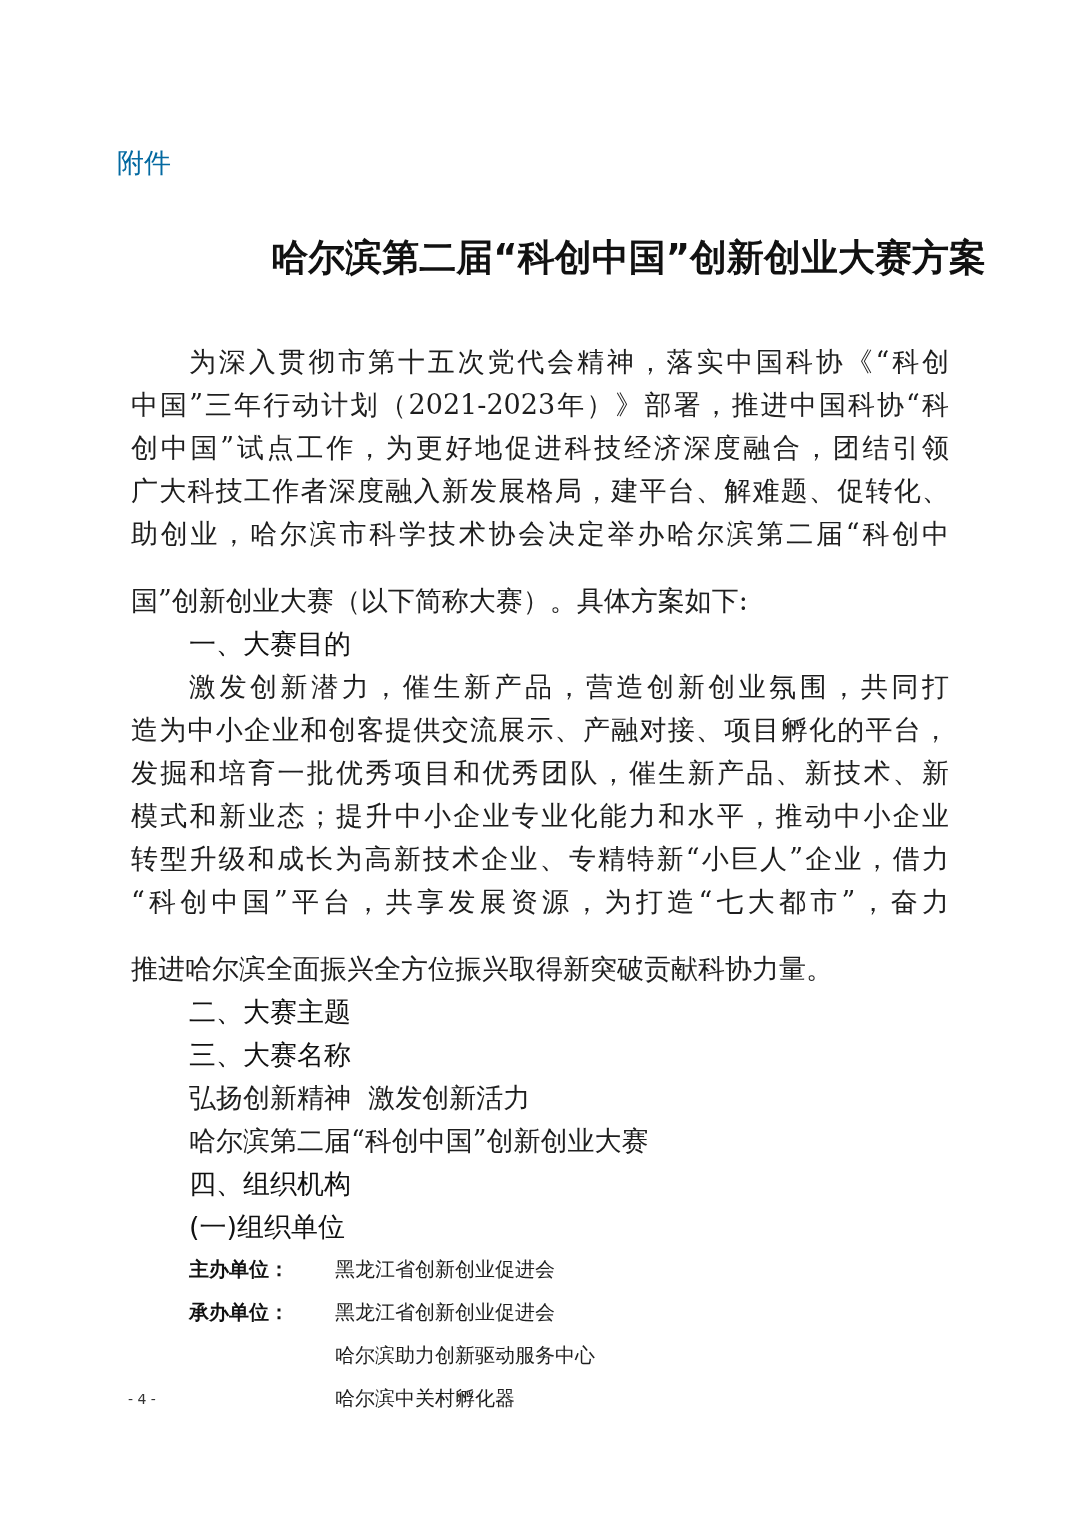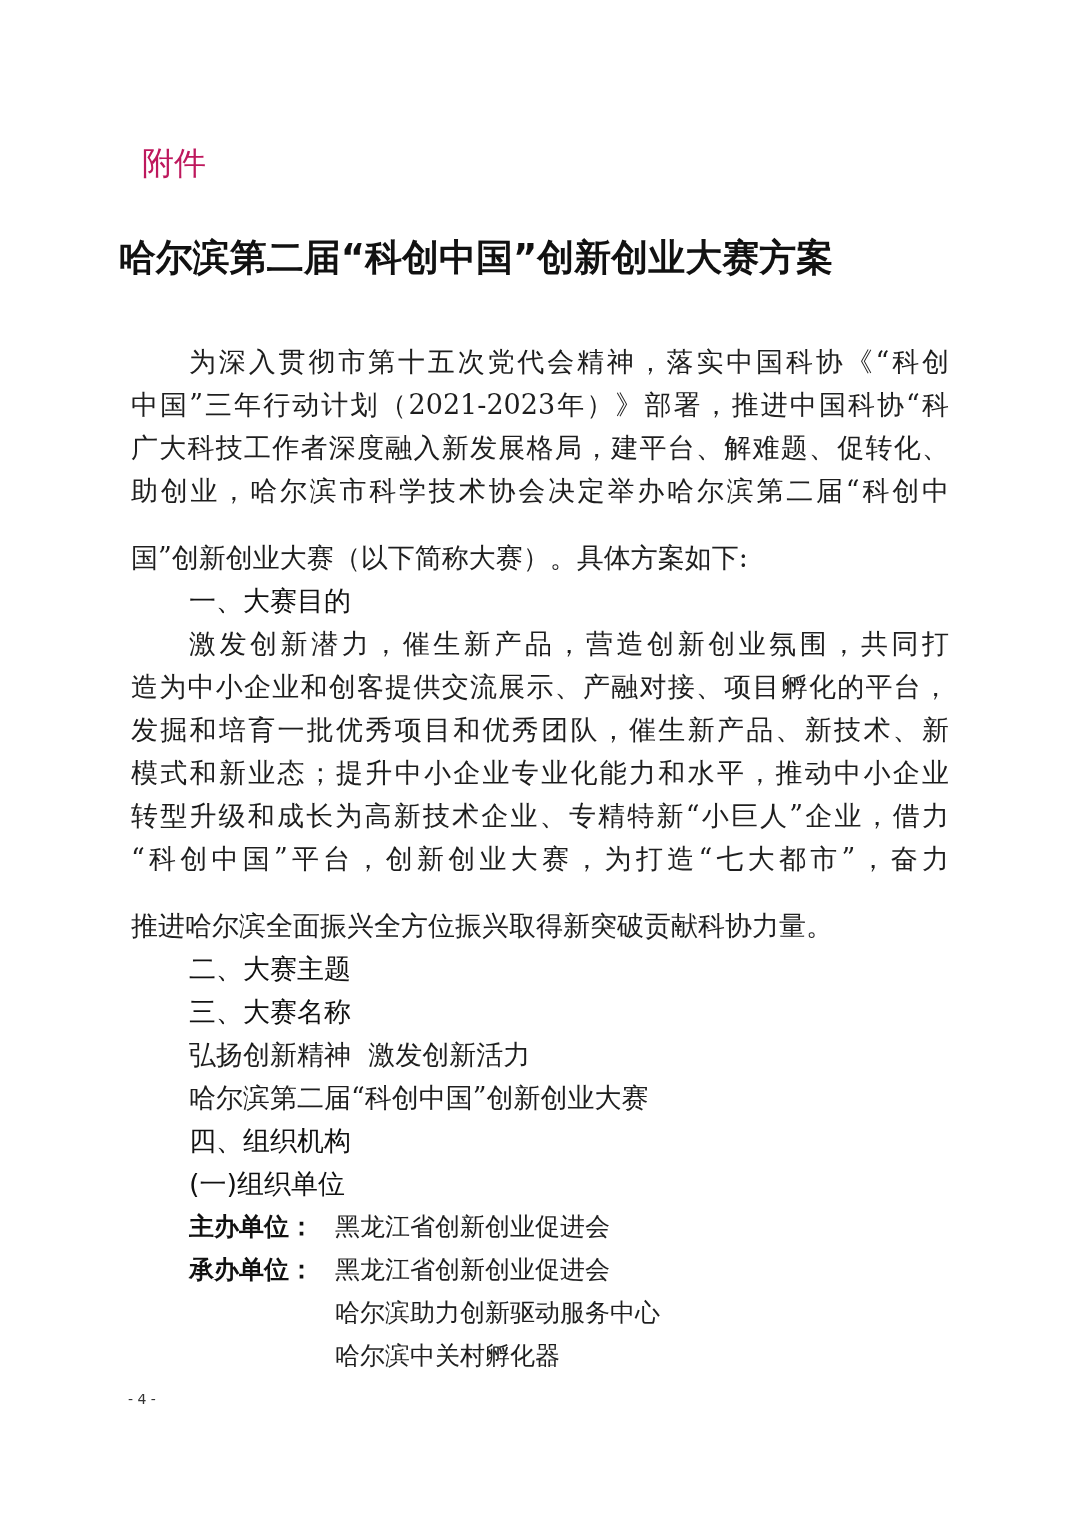--- a/index.html
+++ b/index.html
@@ -16,39 +16,40 @@
     font-family: "DejaVu Serif", "Liberation Serif", serif;
   }
   .page {
     position: absolute;
     left: 0; top: 0;
     width: 1080px;
     height: 1527px;
   }
   .attachment {
     position: absolute;
-    left: 142px;
+    left: 117px;
     top: 145px;
     font-family: "DejaVu Sans", "Liberation Sans", sans-serif;
-    font-size: 32px;
+    font-size: 27px;
     line-height: 36px;
-    color: #be185d;
+    color: #0369a1;
   }
   .doc-title {
     position: absolute;
     left: 0;
     width: 952px;
     top: 232px;
-    text-align: center;
+    text-align: right;
     font-family: "DejaVu Sans", "Liberation Sans", sans-serif;
     font-weight: bold;
     font-size: 37px;
     line-height: 52px;
     letter-spacing: 0px;
     color: #111;
+    padding-left: 34px;
   }
   .body {
     position: absolute;
     left: 131px;
     top: 340px;
     width: 818px;
   }
   .line {
     height: 43px;
     line-height: 43px;
@@ -71,21 +72,21 @@
     text-align-last: left;
     color: #111;
   }
   .plain {
     text-align-last: left;
   }
   .org-row {
     display: flex;
     height: 43px;
     line-height: 43px;
-    font-size: 25px;
+    font-size: 20px;
     padding-left: 58px;
     white-space: nowrap;
   }
   .org-label {
     width: 146px;
     font-family: "DejaVu Sans", "Liberation Sans", sans-serif;
     font-weight: bold;
     color: #111;
   }
   .org-value {
@@ -107,33 +108,34 @@
 
   <div class="attachment">附件</div>
 
   <div class="doc-title">哈尔滨第二届“科创中国”创新创业大赛方案</div>
 
   <div class="body">
 
     <div>
       <div class="line indent">为深入贯彻市第十五次党代会精神，落实中国科协《“科创</div>
       <div class="line">中国”三年行动计划（2021-2023年）》部署，推进中国科协“科</div>
+      <div class="line">创中国”试点工作，为更好地促进科技经济深度融合，团结引领</div>
       <div class="line">广大科技工作者深度融入新发展格局，建平台、解难题、促转化、</div>
       <div class="line">助创业，哈尔滨市科学技术协会决定举办哈尔滨第二届“科创中</div>
       <div class="line last">国”创新创业大赛（以下简称大赛）。具体方案如下:</div>
     </div>
 
     <div class="line indent heading">一、大赛目的</div>
     <div>
       <div class="line indent">激发创新潜力，催生新产品，营造创新创业氛围，共同打</div>
       <div class="line">造为中小企业和创客提供交流展示、产融对接、项目孵化的平台，</div>
       <div class="line">发掘和培育一批优秀项目和优秀团队，催生新产品、新技术、新</div>
       <div class="line">模式和新业态；提升中小企业专业化能力和水平，推动中小企业</div>
       <div class="line">转型升级和成长为高新技术企业、专精特新“小巨人”企业，借力</div>
-      <div class="line">“科创中国”平台，创新创业大赛，为打造“七大都市”，奋力</div>
+      <div class="line">“科创中国”平台，共享发展资源，为打造“七大都市”，奋力</div>
       <div class="line last">推进哈尔滨全面振兴全方位振兴取得新突破贡献科协力量。</div>
     </div>
 
     <div class="line indent heading">二、大赛主题</div>
     <div class="line indent heading">三、大赛名称</div>
 
     <div class="line indent plain" style="white-space:pre;">弘扬创新精神  激发创新活力</div>
     <div class="line indent plain">哈尔滨第二届“科创中国”创新创业大赛</div>
 
     <div class="line indent heading">四、组织机构</div>

